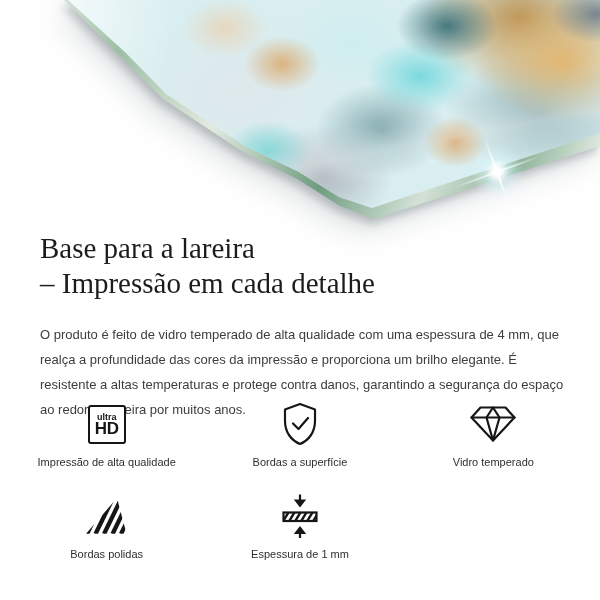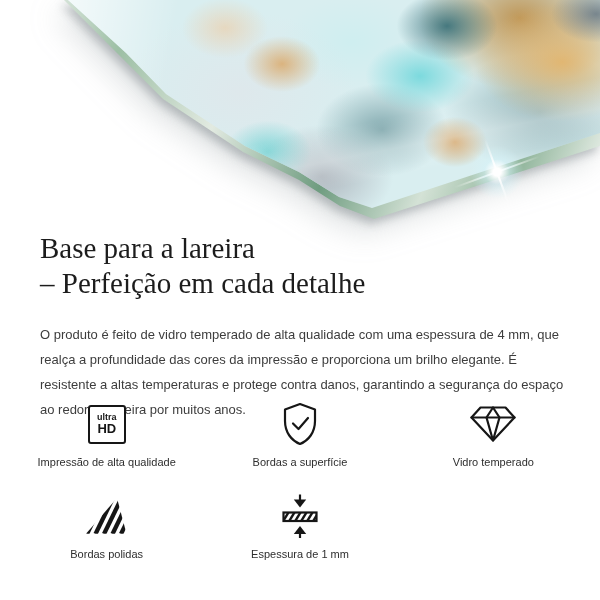--- a/index.html
+++ b/index.html
@@ -105,42 +105,42 @@
   .stroke { fill: none; stroke: #161616; stroke-width: 2.2; }
   .round { stroke-linecap: round; stroke-linejoin: round; }
 
   .uhd-box {
     width: 34px; height: 35px;
     border: 2.6px solid #161616; border-radius: 3px;
     display: flex; flex-direction: column; align-items: center; justify-content: center;
     color: #161616; font-weight: bold; background: #fff;
   }
   .uhd-top { font-size: 9px; line-height: 10px; }
-  .uhd-bottom { font-size: 13px; line-height: 14px; letter-spacing: -0.3px; }
+  .uhd-bottom { font-size: 17px; line-height: 14px; letter-spacing: -0.3px; }
 </style>
 </head>
 <body>
 
 <div class="page">
 
   <div class="hero">
     <div class="panel-shadow-wrap">
       <div class="glass-panel"></div>
       <div class="glass-art"></div>
       <div class="glass-gloss"></div>
     </div>
     <div class="sparkle">
       <div class="glow"></div>
     </div>
   </div>
 
   <div class="content">
     <h1 class="title">
       <span>Base para a lareira</span><br>
-      <span>– Perfeição em cada detalhe</span>
+      <span>– Impressão em cada detalhe</span>
     </h1>
     <p class="description">O produto é feito de vidro temperado de alta qualidade com uma espessura de 4 mm, que realça a profundidade das cores da impressão e proporciona um brilho elegante. É resistente a altas temperaturas e protege contra danos, garantindo a segurança do espaço ao redor da lareira por muitos anos.</p>
   </div>
 
   <div class="features">
 
 
     <div class="feature">
       <div class="icon-box">
         <div class="uhd-box">

